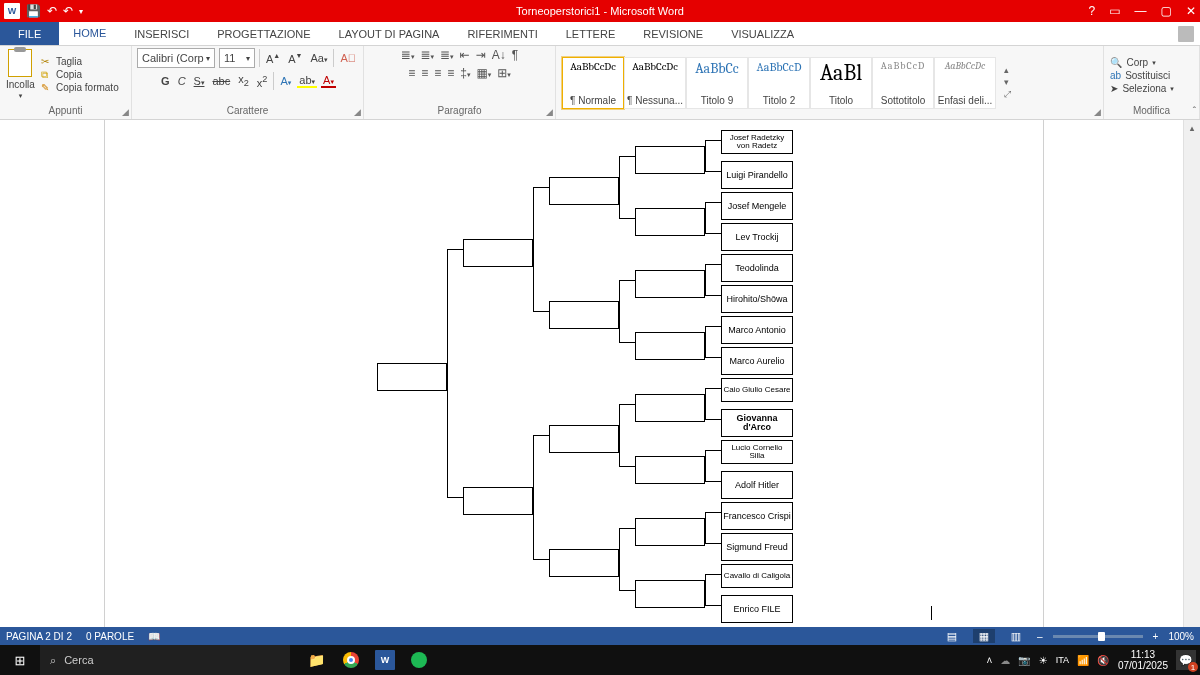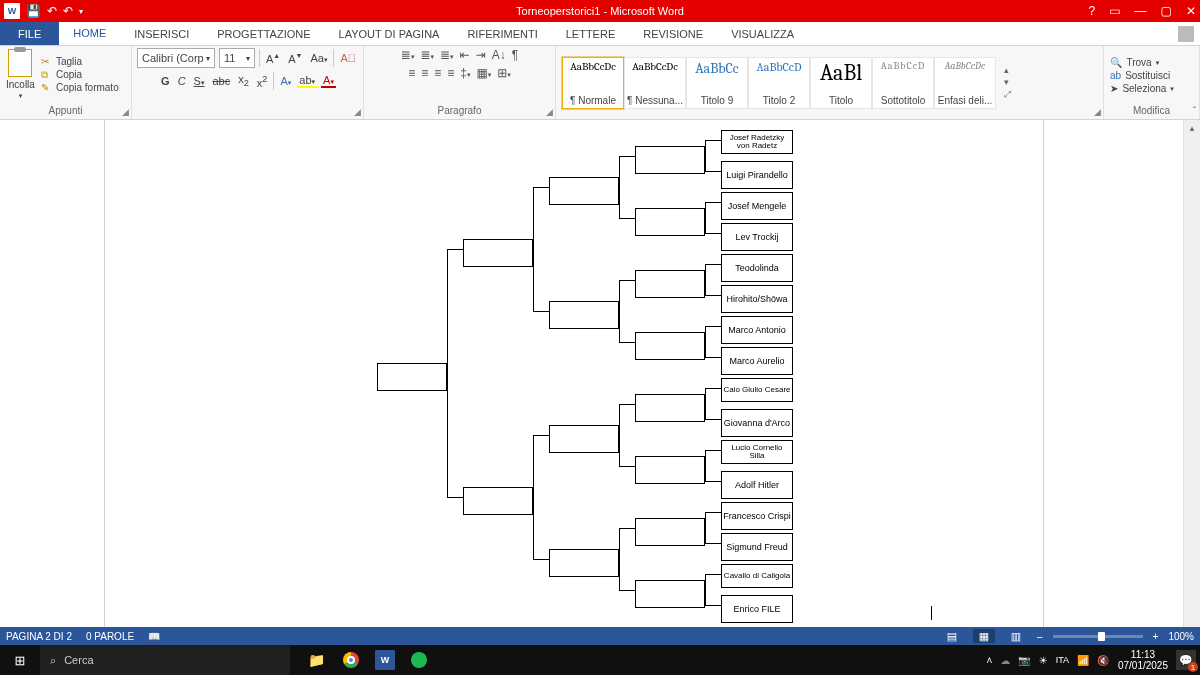--- a/index.html
+++ b/index.html
@@ -192,20 +192,21 @@
         <span class="fbtn" style="text-decoration:underline">S<span style="font-size:7px">▾</span></span>
         <span class="fbtn" style="text-decoration:line-through">abc</span>
         <span class="fbtn">x<sub>2</sub></span>
         <span class="fbtn">x<sup>2</sup></span>
         <span class="vline"></span>
         <span class="fbtn" style="color:#2e74b5">A<span style="font-size:7px">▾</span></span>
         <span class="fbtn" style="border-bottom:2px solid #ffff00">ab<span style="font-size:7px">▾</span></span>
         <span class="fbtn" style="color:#c00000;border-bottom:2px solid #c00000">A<span style="font-size:7px">▾</span></span>
       </div>
     </div>
+    <div class="group-label">Carattere</div>
     <span class="launcher">◢</span>
   </div>
 
   <div class="group para-group">
     <div class="group-body col">
       <div class="row">
         <span class="pbtn">≣<span style="font-size:7px">▾</span></span>
         <span class="pbtn">≣<span style="font-size:7px">▾</span></span>
         <span class="pbtn">≣<span style="font-size:7px">▾</span></span>
         <span class="pbtn">⇤</span>
@@ -266,21 +267,21 @@
       </div>
     </div>
     <span class="launcher">◢</span>
   </div>
 
   <div class="group edit-group">
     <div class="group-body">
       <div class="col">
         <div class="row">
             <span>🔍</span>
-            <span>Trova</span>
+            <span>Corp</span>
             <span style="font-size:7px">▾</span>
           </div>
         <div class="row">
             <span style="color:#2e74b5">ab</span>
             <span>Sostituisci</span>
           </div>
         <div class="row">
             <span>➤</span>
             <span>Seleziona</span>
             <span style="font-size:7px">▾</span>
@@ -299,21 +300,21 @@
     <div class="bracket" id="bracket">
         <div class="node" style="left: 616px; top: 10px; width: 72px; height: 24px; font-size: 8px;">Josef Radetzky von Radetz</div>
         <div class="node" style="left: 616px; top: 41px; width: 72px;">Luigi Pirandello</div>
         <div class="node" style="left: 616px; top: 72px; width: 72px;">Josef Mengele</div>
         <div class="node" style="left: 616px; top: 103px; width: 72px;">Lev Trockij</div>
         <div class="node" style="left: 616px; top: 134px; width: 72px;">Teodolinda</div>
         <div class="node" style="left: 616px; top: 165px; width: 72px;">Hirohito/Shōwa</div>
         <div class="node" style="left: 616px; top: 196px; width: 72px;">Marco Antonio</div>
         <div class="node" style="left: 616px; top: 227px; width: 72px;">Marco Aurelio</div>
         <div class="node" style="left: 616px; top: 258px; width: 72px; height: 24px; font-size: 8px;">Caio Giulio Cesare</div>
-        <div class="node" style="left: 616px; top: 289px; width: 72px;">Giovanna d'Arco</div>
+        <div class="node" style="left: 616px; top: 289px; width: 72px; font-weight: bold;">Giovanna d'Arco</div>
         <div class="node" style="left: 616px; top: 320px; width: 72px; height: 24px; font-size: 8px;">Lucio Cornelio Silla</div>
         <div class="node" style="left: 616px; top: 351px; width: 72px;">Adolf Hitler</div>
         <div class="node" style="left: 616px; top: 382px; width: 72px;">Francesco Crispi</div>
         <div class="node" style="left: 616px; top: 413px; width: 72px;">Sigmund Freud</div>
         <div class="node" style="left: 616px; top: 444px; width: 72px; height: 24px; font-size: 8px;">Cavallo di Caligola</div>
         <div class="node" style="left: 616px; top: 475px; width: 72px;">Enrico FILE</div>
         <div class="node" style="left: 530px; top: 25.5px; width: 70px;"></div>
         <div class="hline" style="left: 600px; top: 20px; width: 16px;"></div>
         <div class="hline" style="left: 600px; top: 51px; width: 16px;"></div>
         <div class="vline2" style="left: 600px; top: 20px; height: 31px;"></div>

